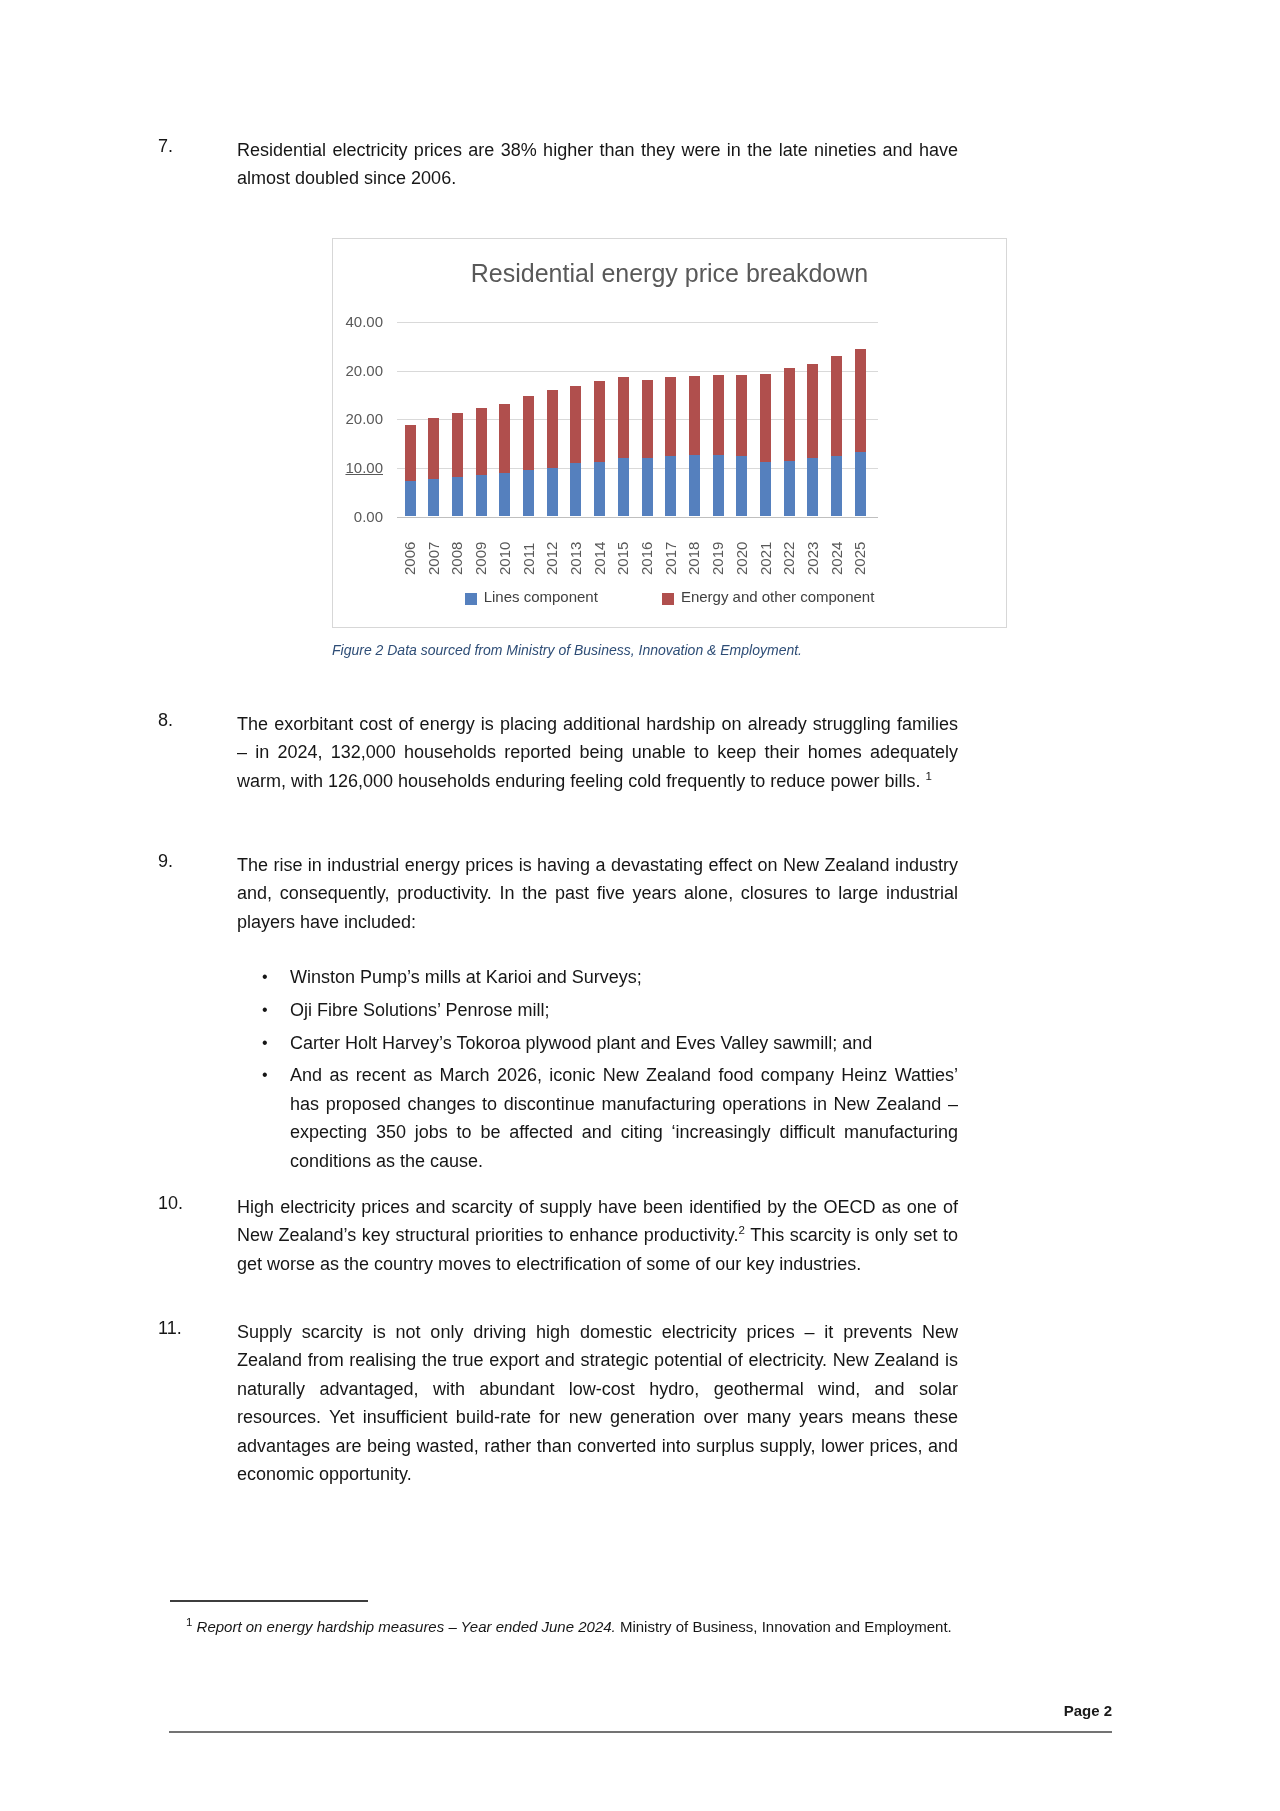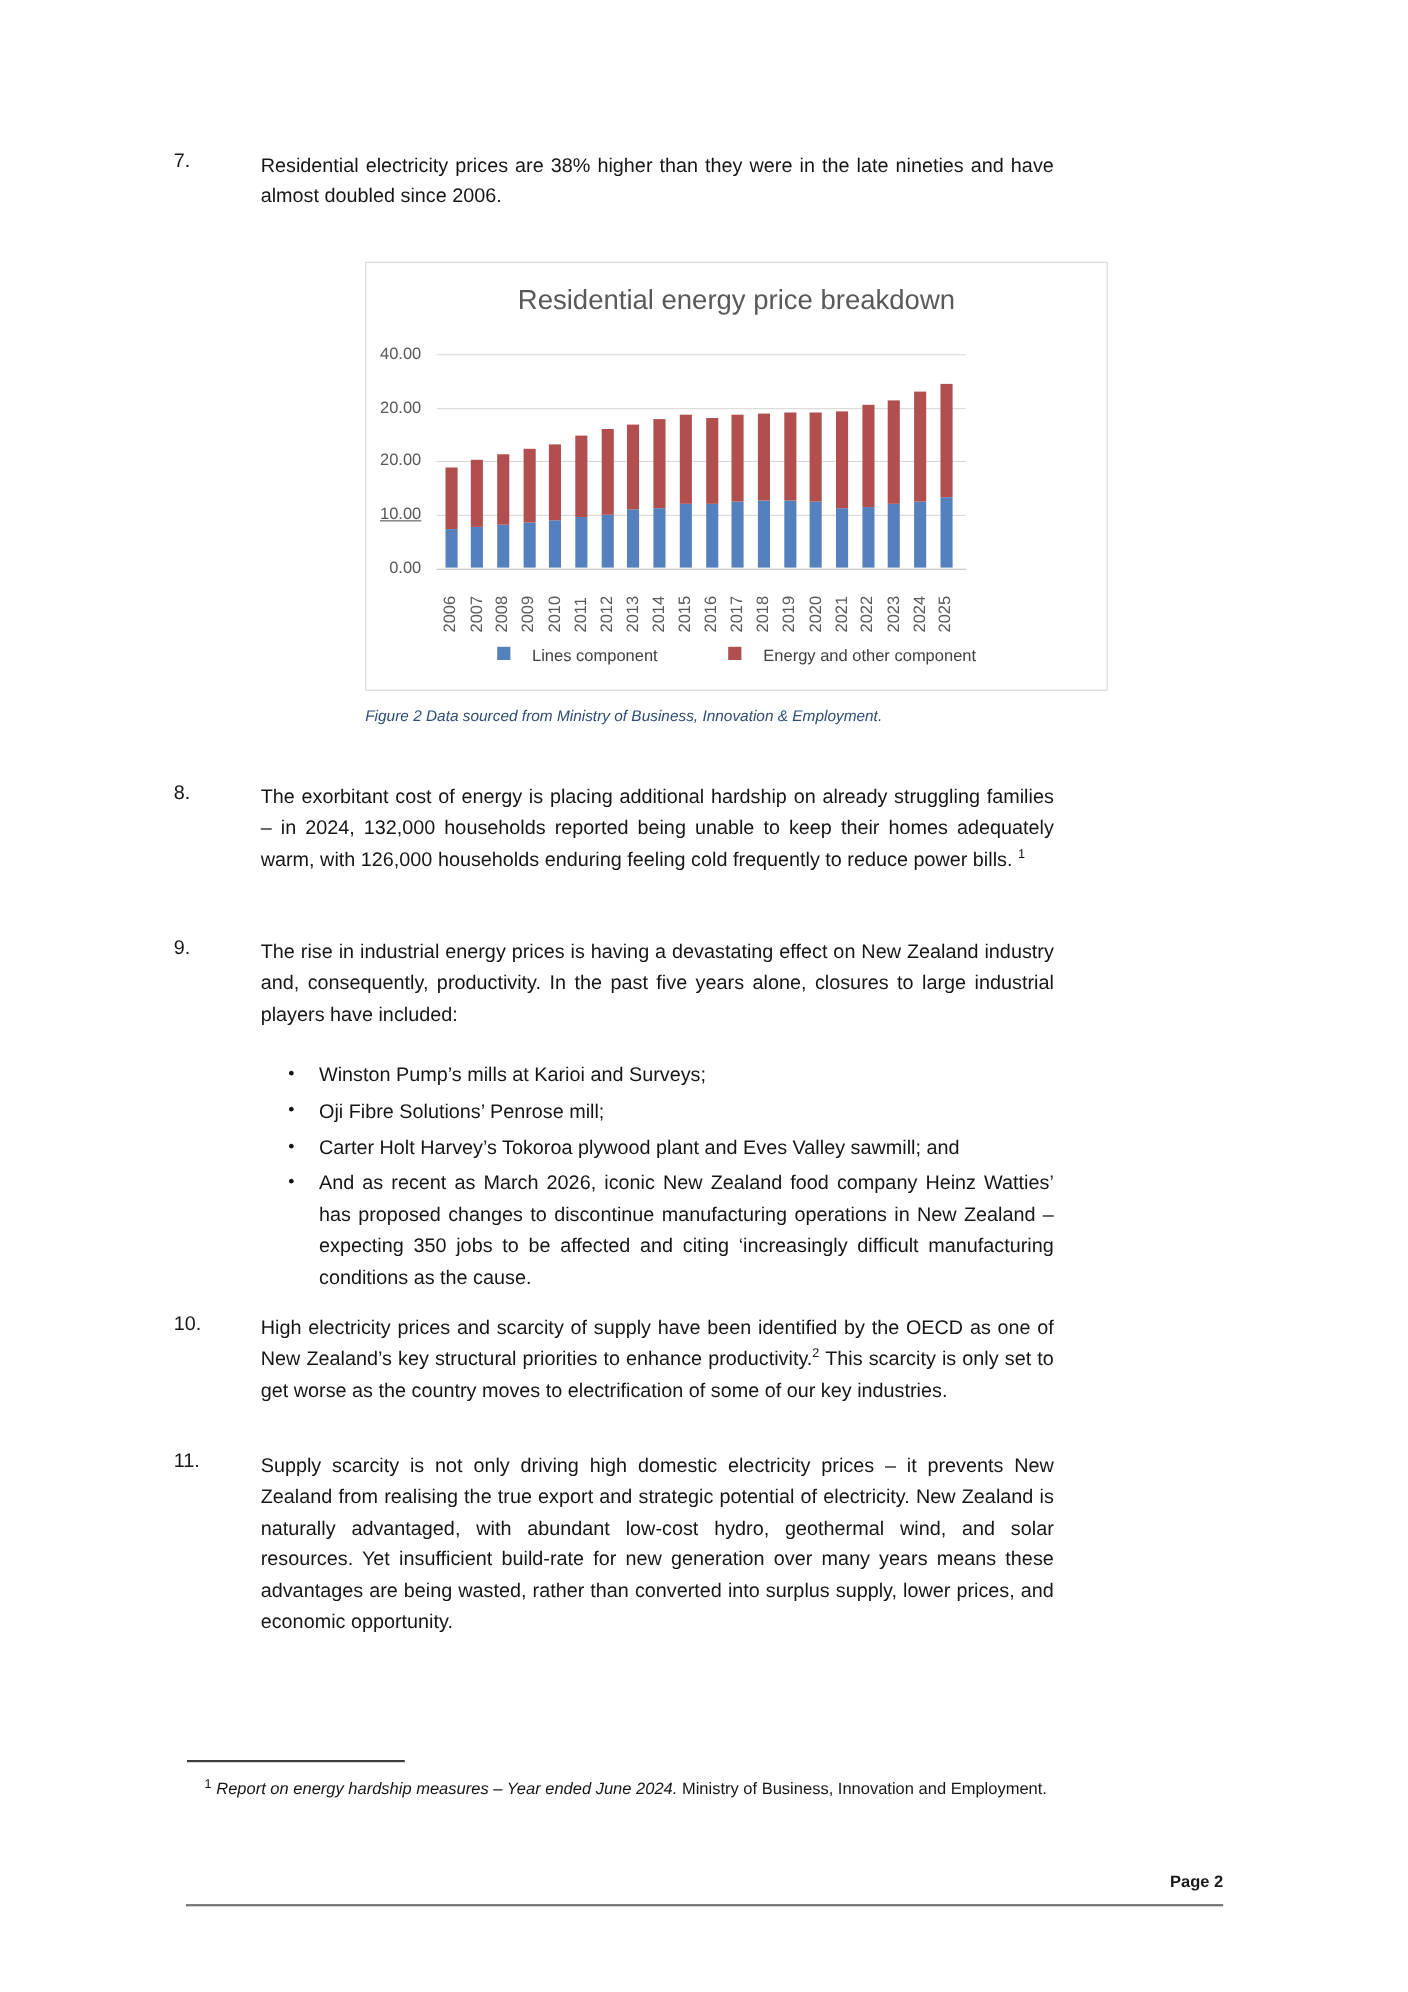--- a/index.html
+++ b/index.html
@@ -51,21 +51,21 @@
     position: absolute; top: 284px; height: 52px; width: 18px;
     font-size: 15px; color: #595959;
     writing-mode: vertical-rl; transform: rotate(180deg);
     text-align: left; line-height: 18px;
   }
   .legend {
     position: absolute; top: 349px; left: 0; width: 100%;
     display: flex; justify-content: center; gap: 64px;
     font-size: 15px; color: #404040;
   }
-  .legend-entry { display: flex; align-items: flex-start; gap: 20px; }
+  .legend-entry { display: flex; align-items: flex-end; gap: 7px; }
   .legend-swatch { width: 12px; height: 12px; display: inline-block; }
   
   .caption {
     position: absolute; left: 332px; top: 642px; width: 558px;
     text-align: left; font-style: italic; font-size: 14px; color: #2e4d76;
   }
   
   .fn-sep { position: absolute; left: 170px; top: 1600px; width: 198px; height: 0; border-top: 2px solid #3d3d3d; }
   .fn { position: absolute; left: 186px; width: 950px; font-size: 15px; line-height: 25px; }
   .fn .it { font-style: italic; }

